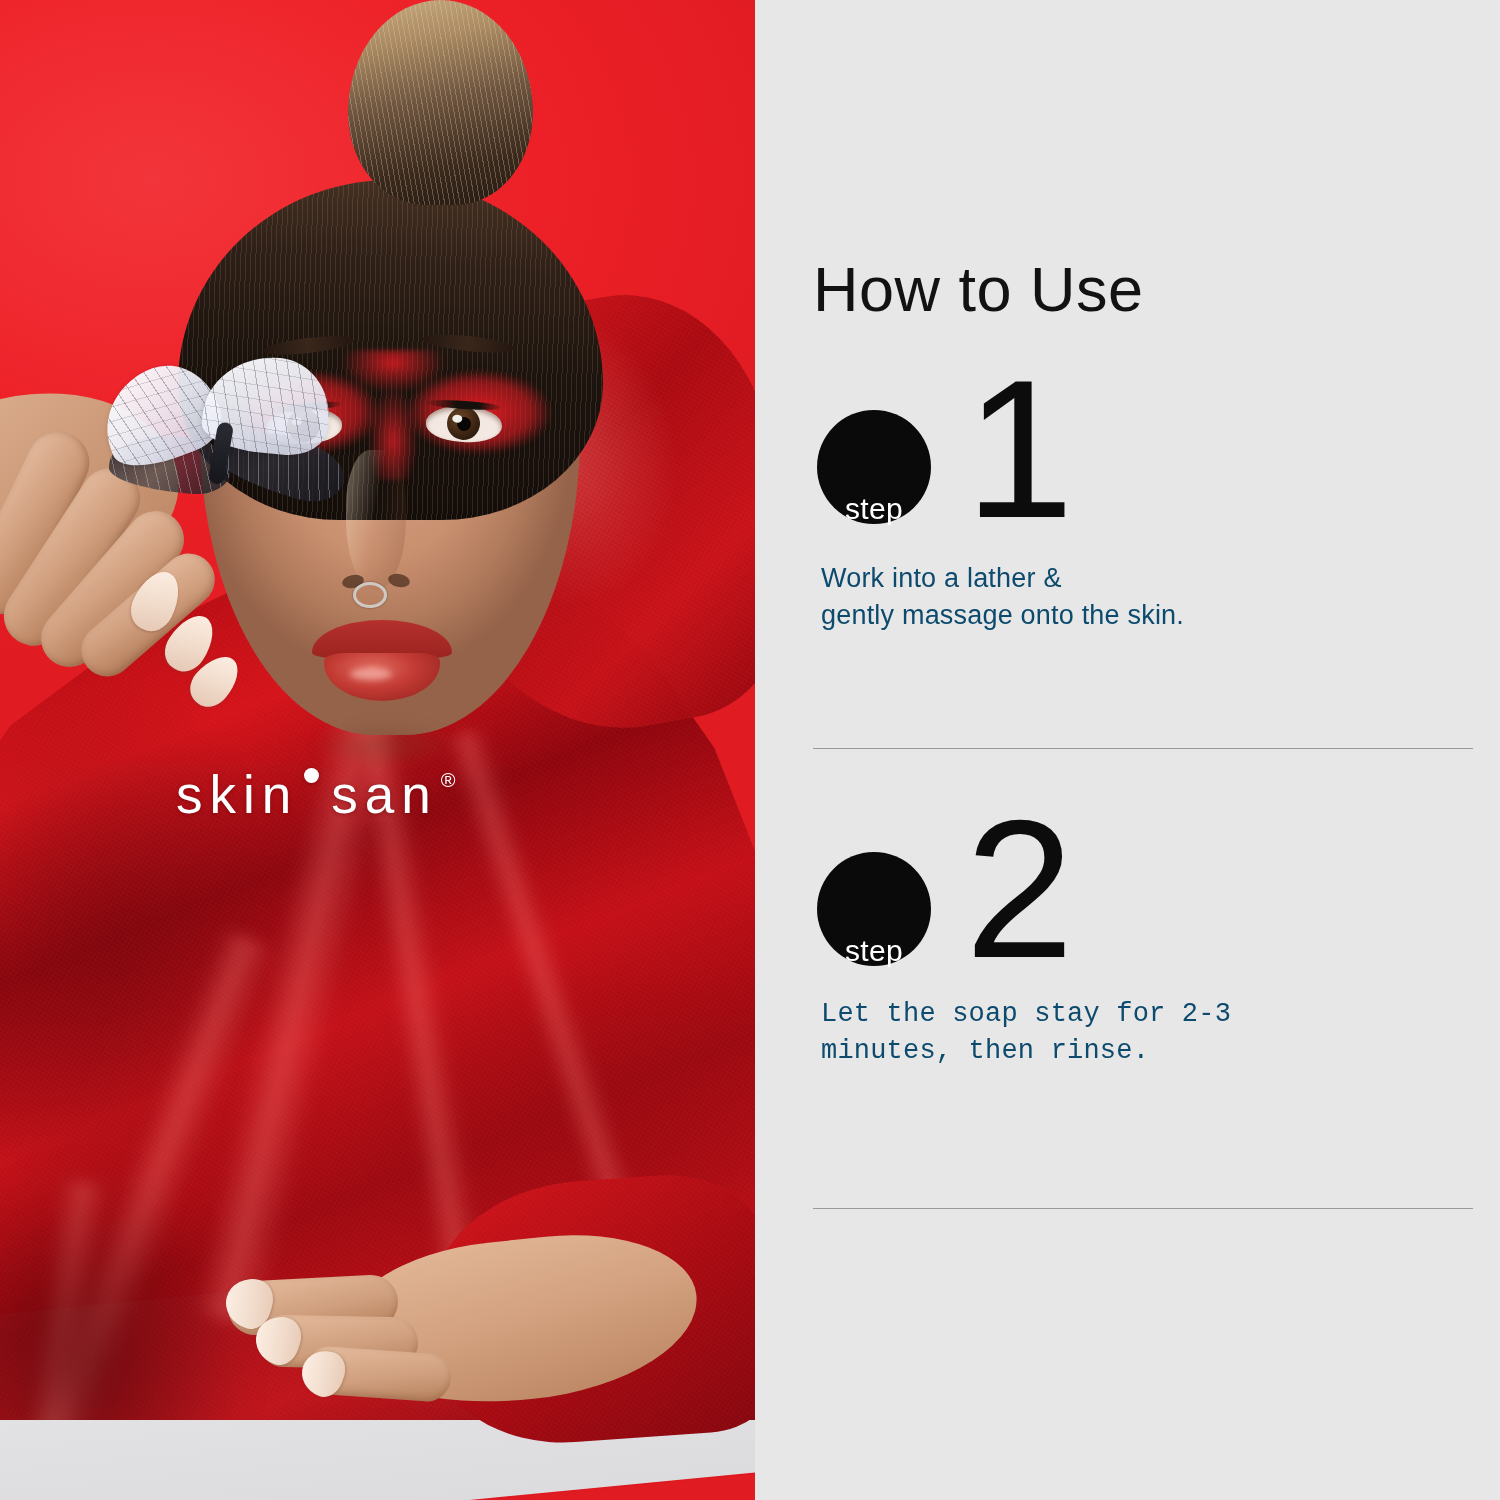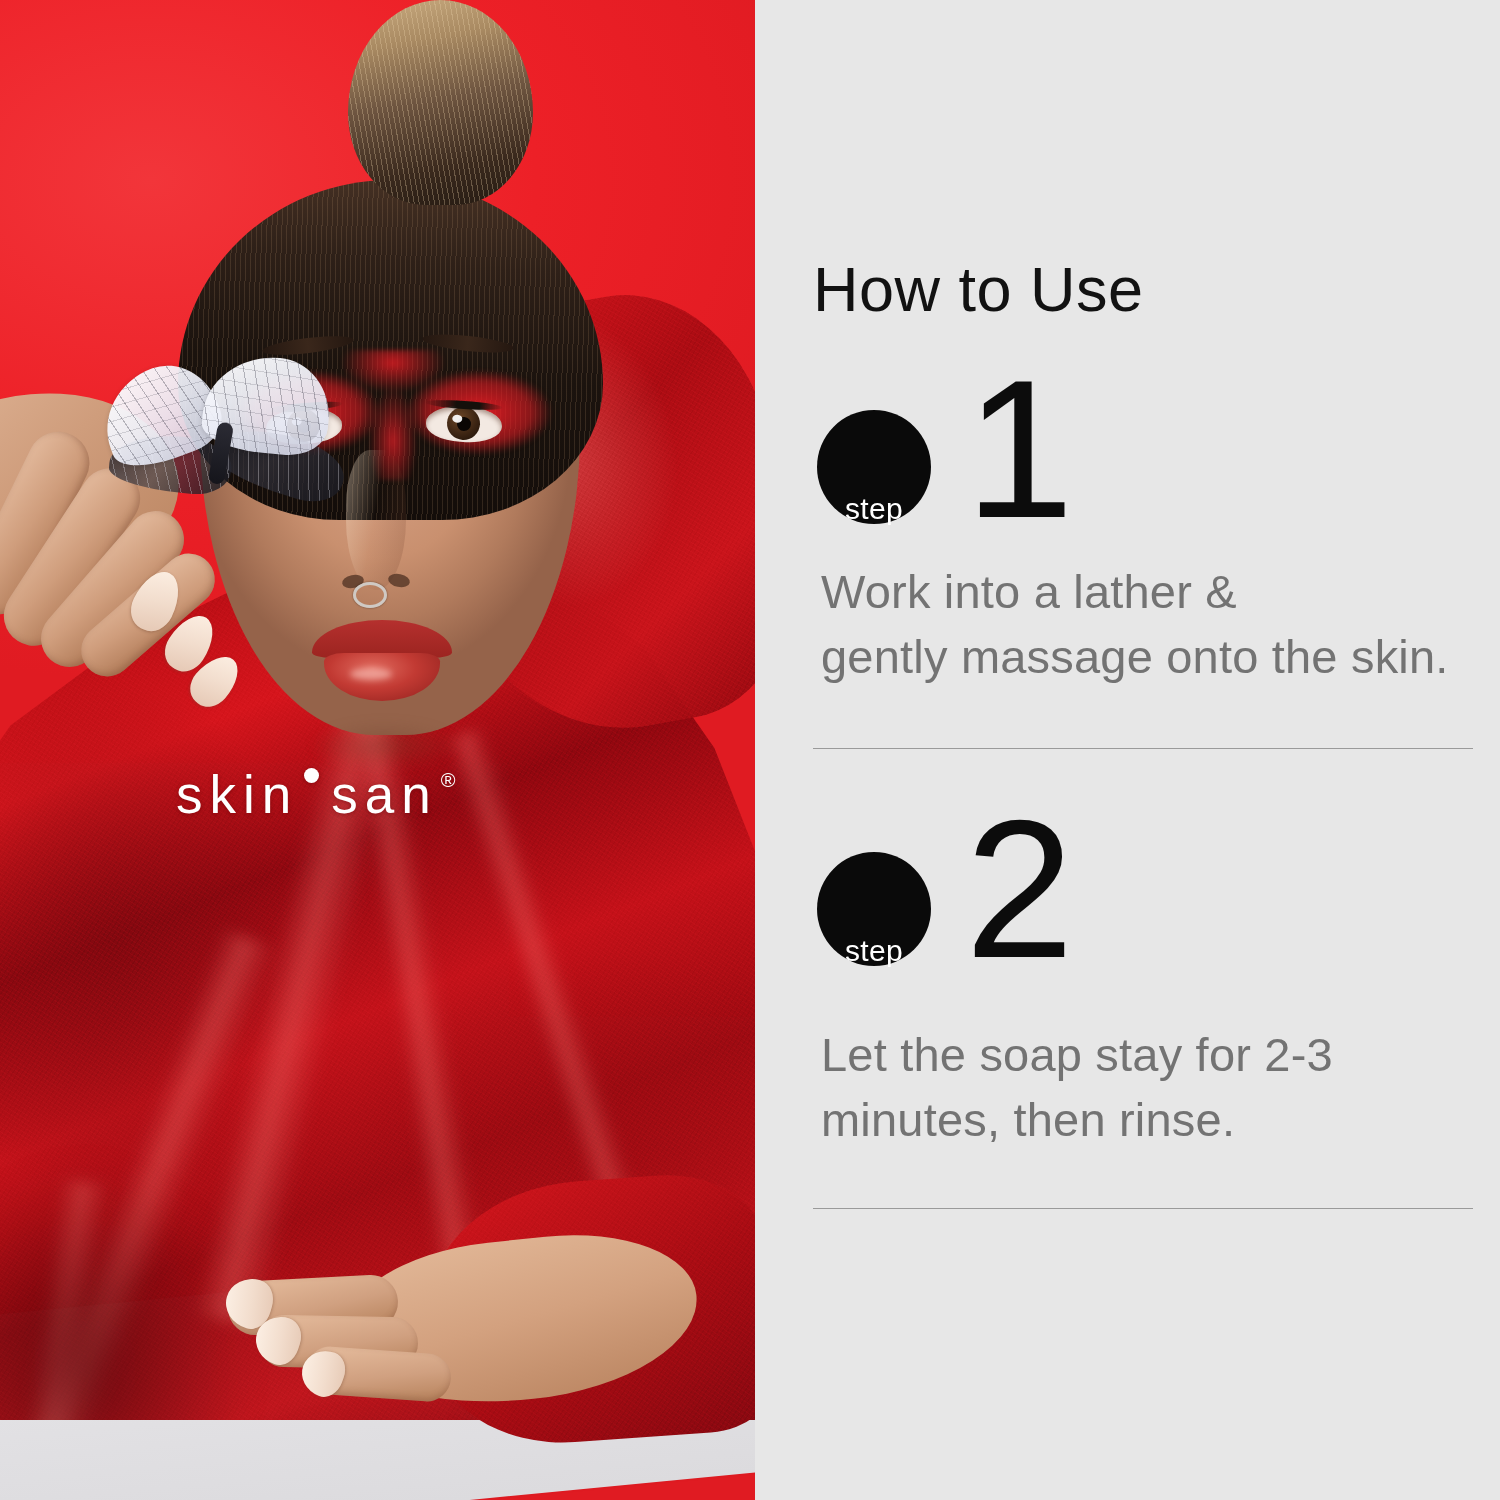--- a/index.html
+++ b/index.html
@@ -543,28 +543,28 @@
     color:#0c0c0c;
     line-height:1;
     letter-spacing:-2px;
   }
   .step-block.s2 .step-number { top:192px; }
 
   .step-text {
     position:absolute;
     left:8px;
     top:404px;
-    font-size:47px;
+    font-size:27px;
     font-weight:300;
     line-height:1.38;
-    color:#737373;
+    color:#0c4a6e;
     letter-spacing:.2px;
     white-space:pre-line;
   }
-  .step-block.s2 .step-text { top:423px; }
+  .step-block.s2 .step-text { top:396px;font-family:Liberation Mono, monospace; }
 
   .divider {
     position:absolute;
     left:58px;
     width:660px;
     height:1px;
     background:#9a9a9a;
   }
   .divider.d-one { top:748px; }
   .divider.d-two { top:1208px; }

